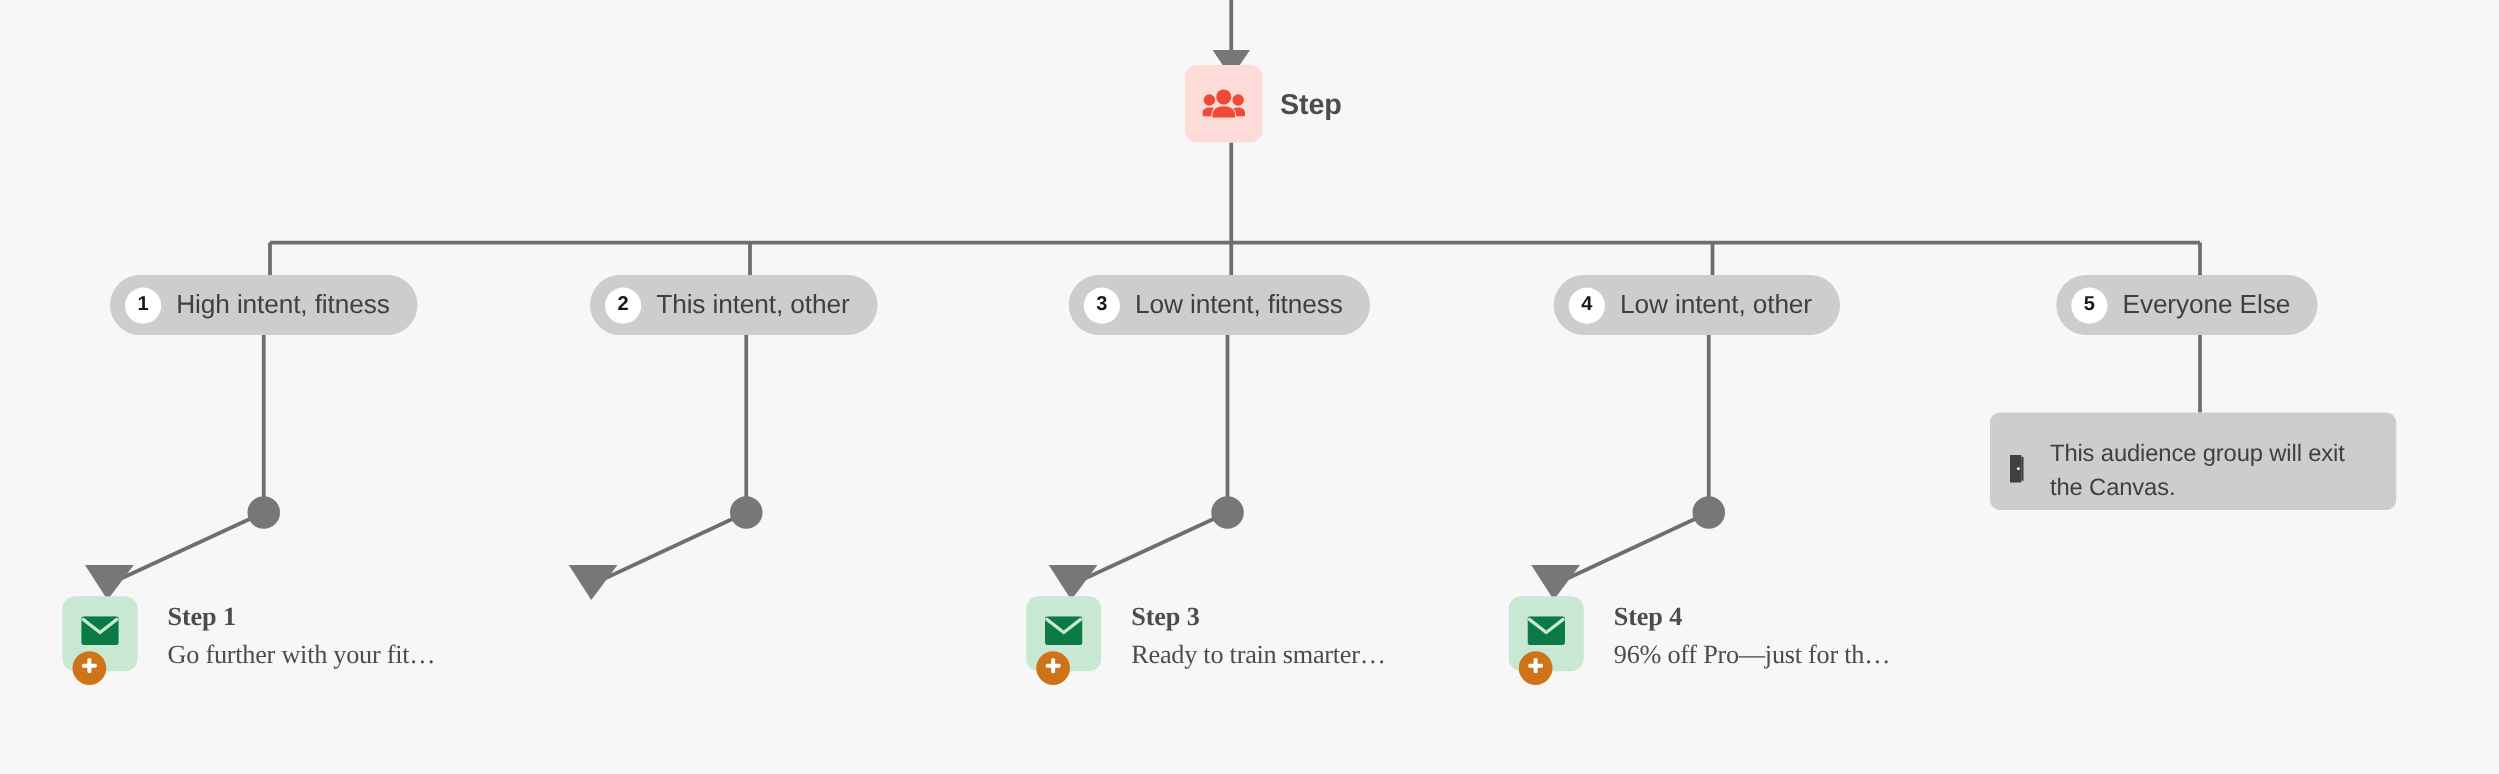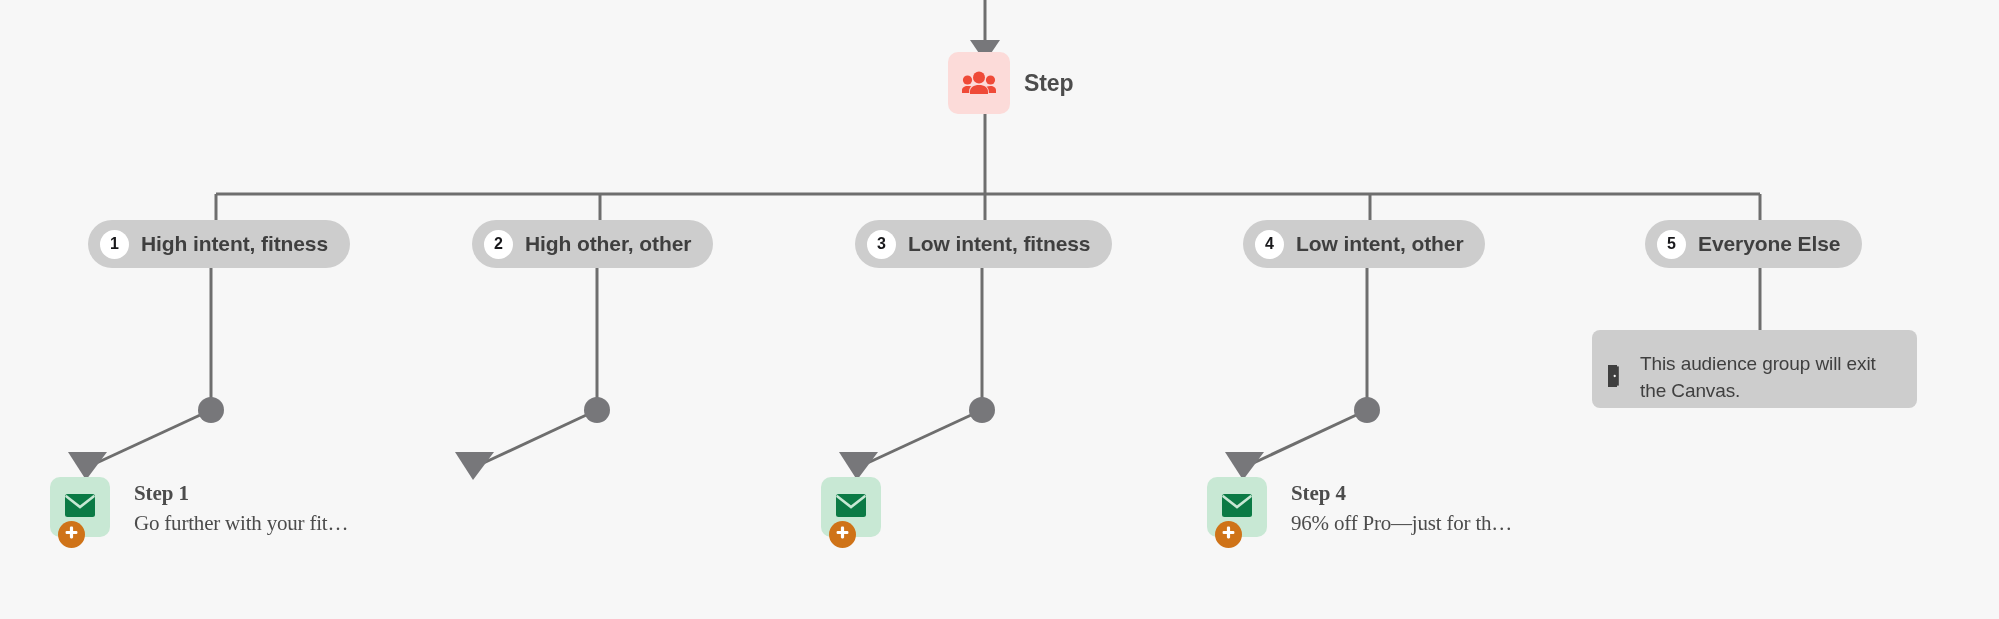--- a/index.html
+++ b/index.html
@@ -84,21 +84,20 @@
     font-weight: 700;
     display: flex;
     align-items: center;
     justify-content: center;
     flex: none;
   }
   .branch-label {
     font-size: 21px;
     color: #3f3f3f;
     letter-spacing: -0.1px;
-    font-weight: bold;
   }
 
   
   .exit-callout {
     position: absolute;
     left: 1592px;
     top: 330px;
     width: 325px;
     height: 78px;
     border-radius: 8px;
@@ -235,21 +234,21 @@
     <div class="audience-label">Step</div>
   </div>
 
   <div class="branch-pill" style="left:88px">
     <div class="branch-badge">1</div>
     <div class="branch-label">High intent, fitness</div>
   </div>
 
   <div class="branch-pill" style="left:472px">
     <div class="branch-badge">2</div>
-    <div class="branch-label">High other, other</div>
+    <div class="branch-label">This intent, other</div>
   </div>
 
   <div class="branch-pill" style="left:855px">
     <div class="branch-badge">3</div>
     <div class="branch-label">Low intent, fitness</div>
   </div>
 
   <div class="branch-pill" style="left:1243px">
     <div class="branch-badge">4</div>
     <div class="branch-label">Low intent, other</div>
@@ -309,20 +308,24 @@
       </div>
       <div class="plus-badge">
         <span>
           <svg width="15" height="15" viewBox="0 0 15 15" fill="#ffffff">
             <rect x="5.9" y="1.6" width="3.2" height="11.8" rx="1.1"></rect>
             <rect x="1.6" y="5.9" width="11.8" height="3.2" rx="1.1"></rect>
           </svg>
         </span>
       </div>
     </div>
+    <div class="message-text">
+      <div class="message-title">Step 3</div>
+      <div class="message-subtitle">Ready to train smarter…</div>
+    </div>
   </div>
 
   <div class="message-node" style="left:1207px">
     <div class="message-tile-wrap">
       <div class="message-tile">
         <span>
           <svg width="30" height="23" viewBox="0 0 30 23" fill="#0b7a45">
             <rect x="0" y="0" width="30" height="23" rx="2.5"></rect>
             <path d="M1.5 2.5 L15 13 L28.5 2.5" stroke="#c8e8d4" stroke-width="2.6" fill="none" stroke-linecap="round"></path>
           </svg>

